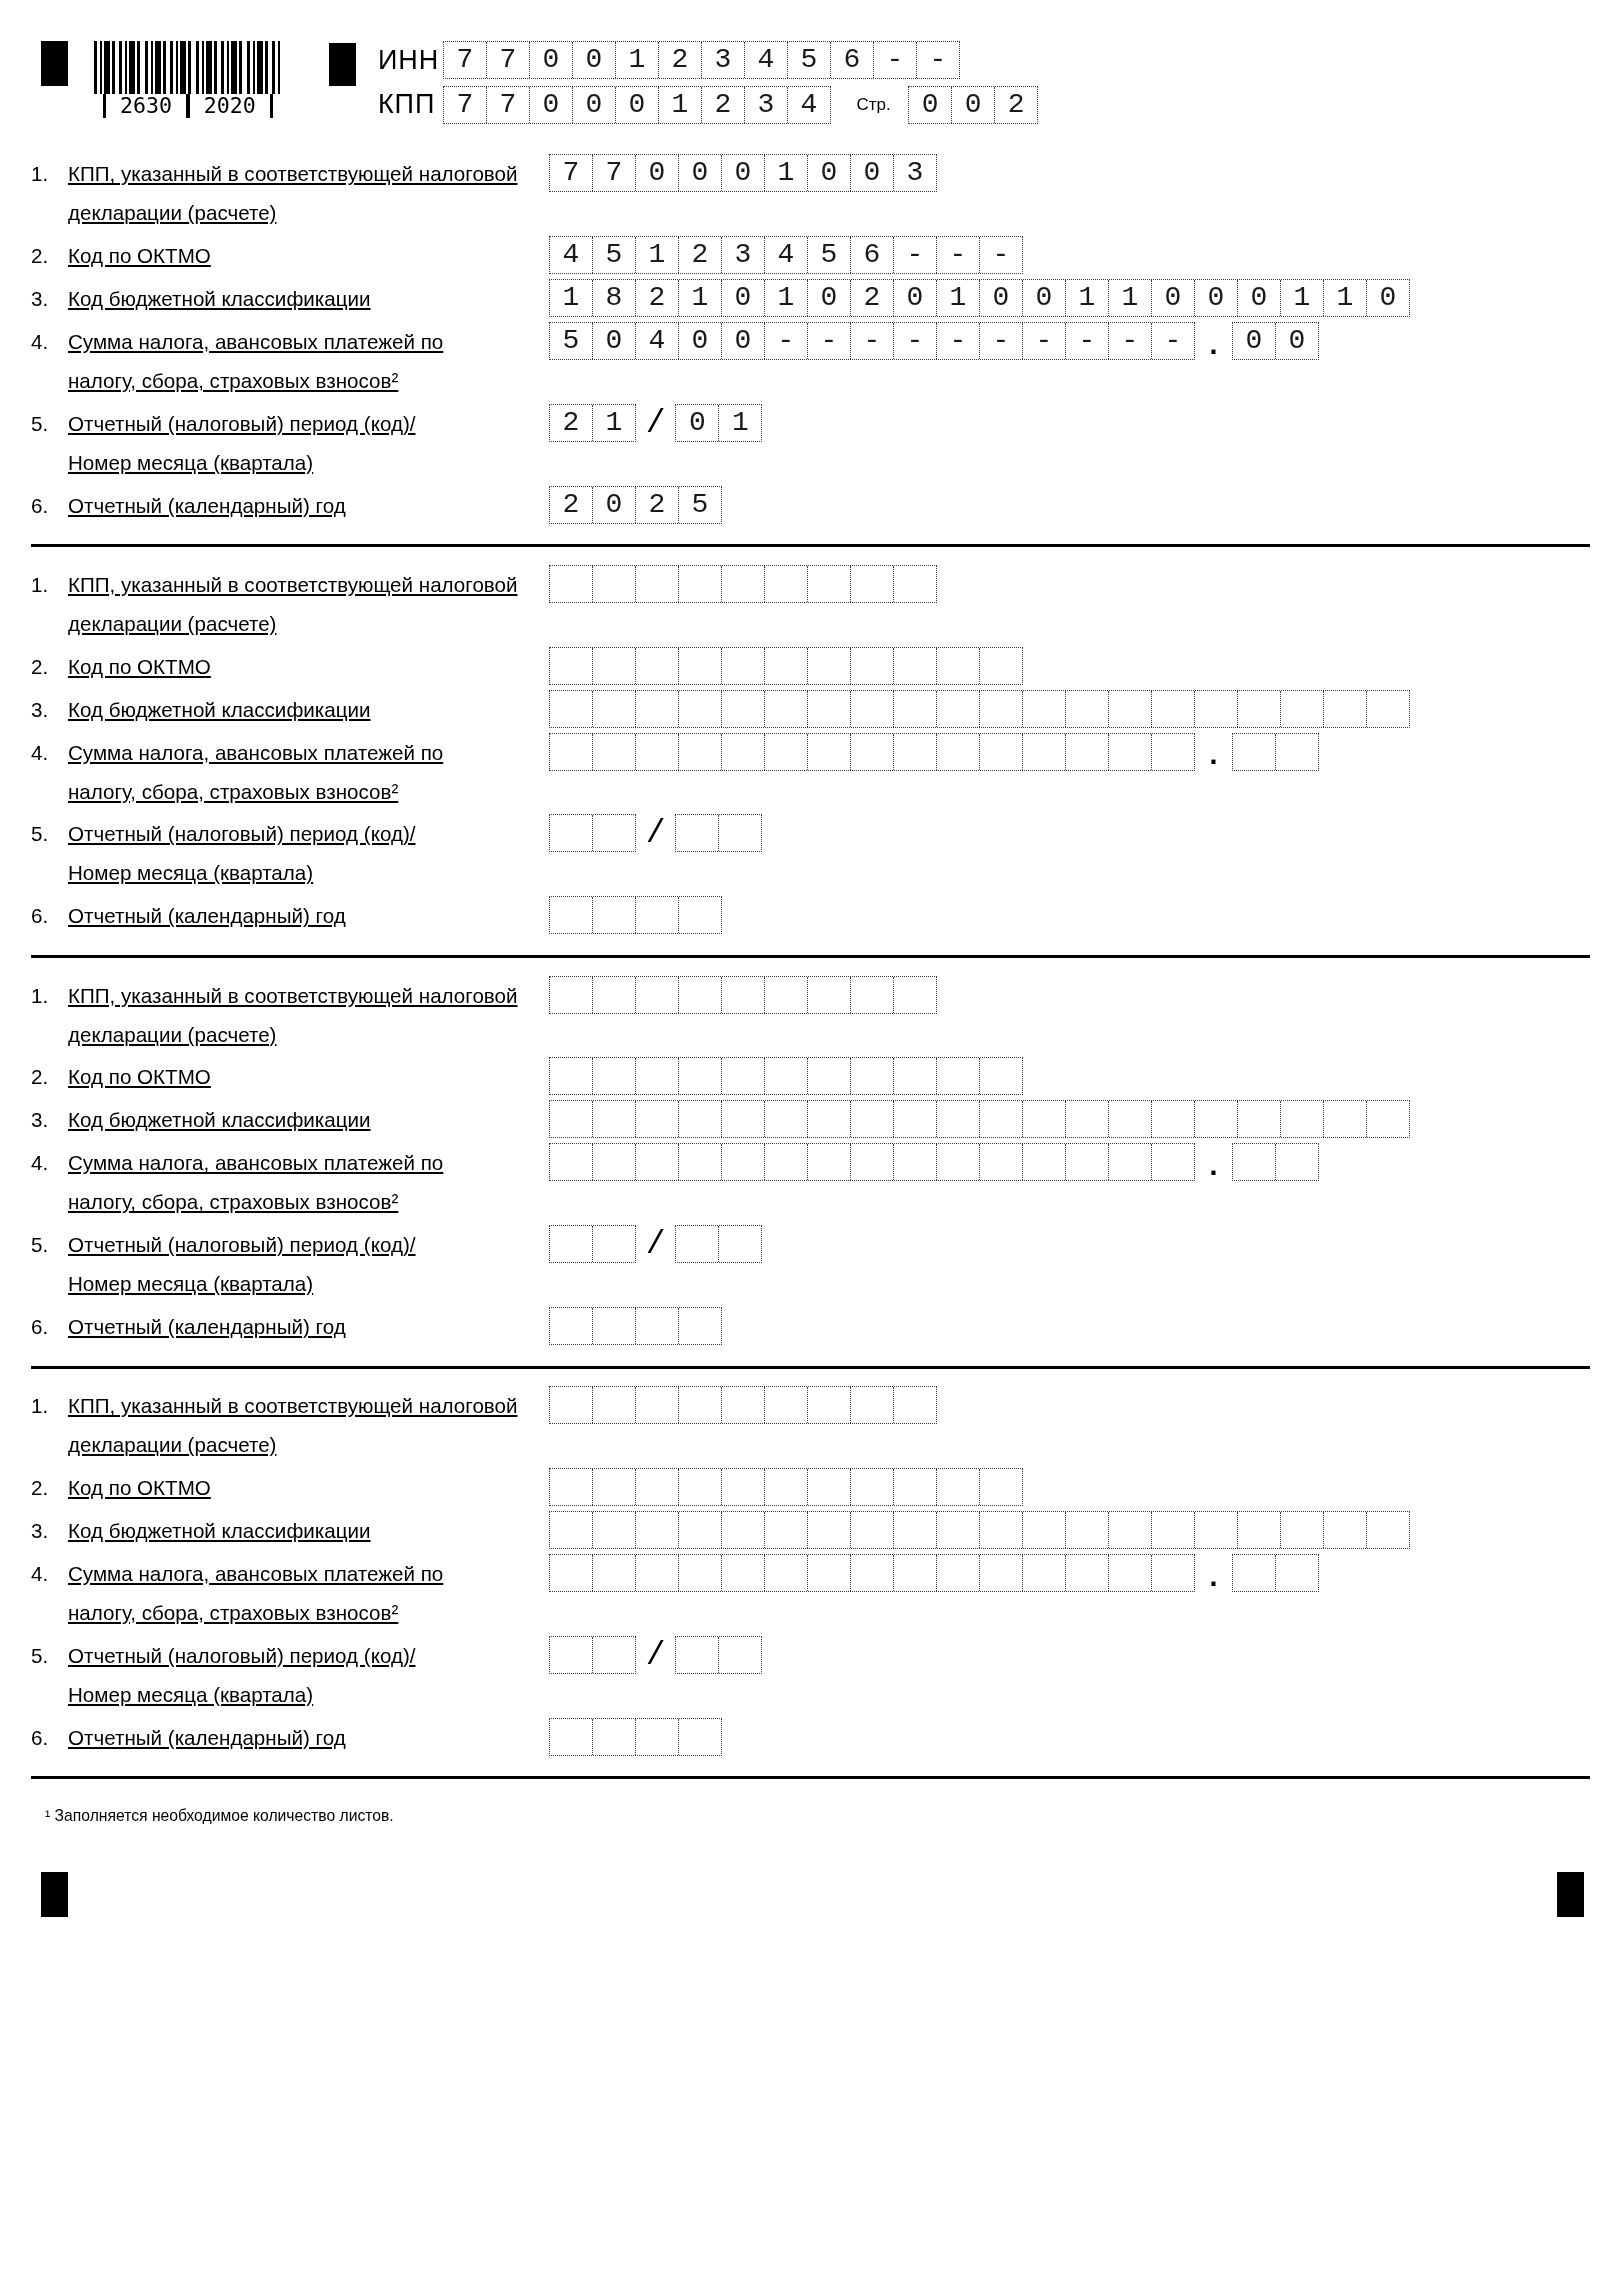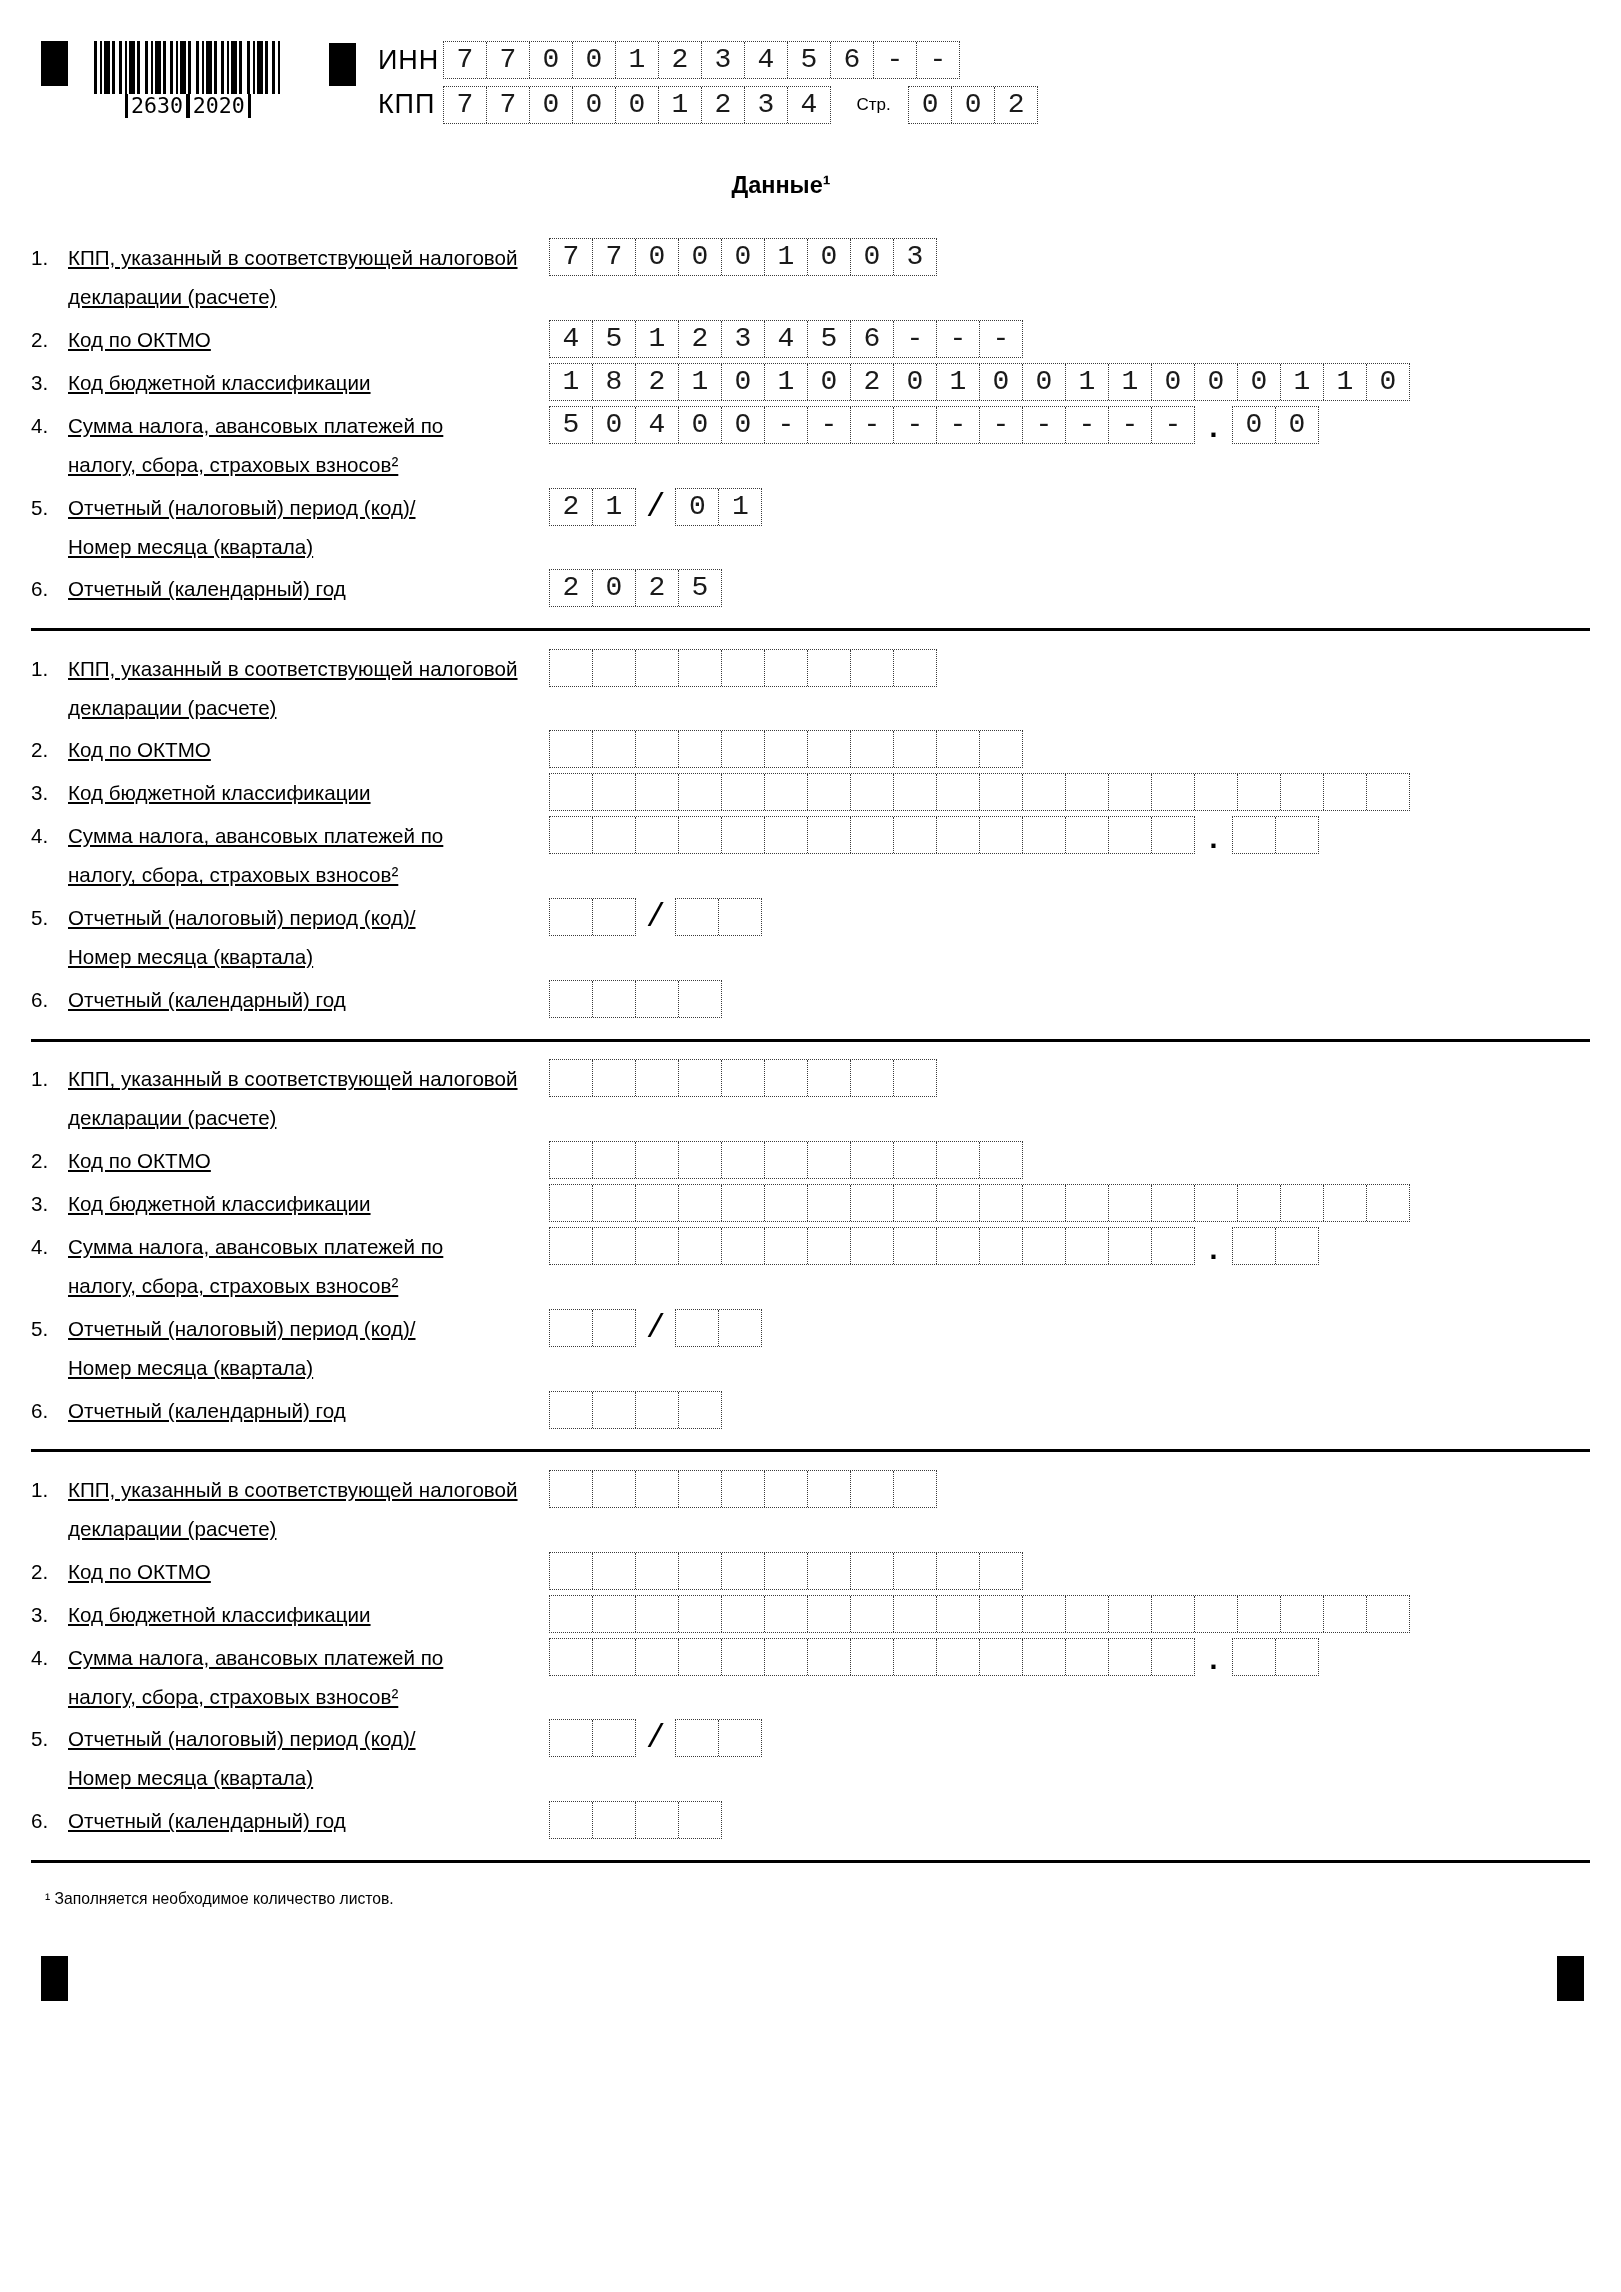--- a/index.html
+++ b/index.html
@@ -18,21 +18,21 @@
       #000 0 2.9px,#fff 2.9px 5.9px,#000 5.9px 7.8px,#fff 7.8px 9.8px,
       #000 9.8px 15.7px,#fff 15.7px 17.6px,#000 17.6px 20.6px,#fff 20.6px 25.5px);
   }
   .barcode-nums{
     display:flex;justify-content:center;align-items:stretch;
     font-family:"DejaVu Sans Mono",monospace;font-size:21.6px;line-height:23.5px;
     border-left:3.9px solid #000;border-right:3.9px solid #000;
     width:fit-content;margin:0 auto;
   }
   .bc-sep{width:3.9px;background:#000;}
-  .bc-num{padding:0 3px;}
+  .bc-num{padding:0 14px;}
   .mark-inner{margin-left:47px;margin-top:2px;width:27.4px;height:43px;}
   .id-block{margin-left:21.6px;}
   .id-row{display:flex;align-items:center;margin-bottom:6.9px;}
   .id-label{width:65px;font-size:27px;letter-spacing:1px;}
   .page-label{font-size:17px;margin:0 17.6px 0 25.5px;}
   
   .cellgroup{display:inline-flex;border:1px dotted #3a3a3a;background:#fff;flex:0 0 auto;}
   .cell{
     width:42px;height:36px;border-right:1px dotted #3a3a3a;
     display:flex;align-items:center;justify-content:center;
@@ -110,21 +110,20 @@
         <span class="page-label">Стр.</span>
         <span class="cellgroup">
             <div class="cell">0</div>
             <div class="cell">0</div>
             <div class="cell">2</div>
           </span>
       </div>
     </div>
   </div>
 
-  <div class="title">Данные¹</div>
 
   <div class="sections" id="sections">
       <div class="section">
         <div class="frow">
           <div class="flabel">
             <span class="fnum">1.</span>
             <div class="flines">
               <div>КПП, указанный в соответствующей налоговой</div>
               <div>декларации (расчете)</div>
             </div>

